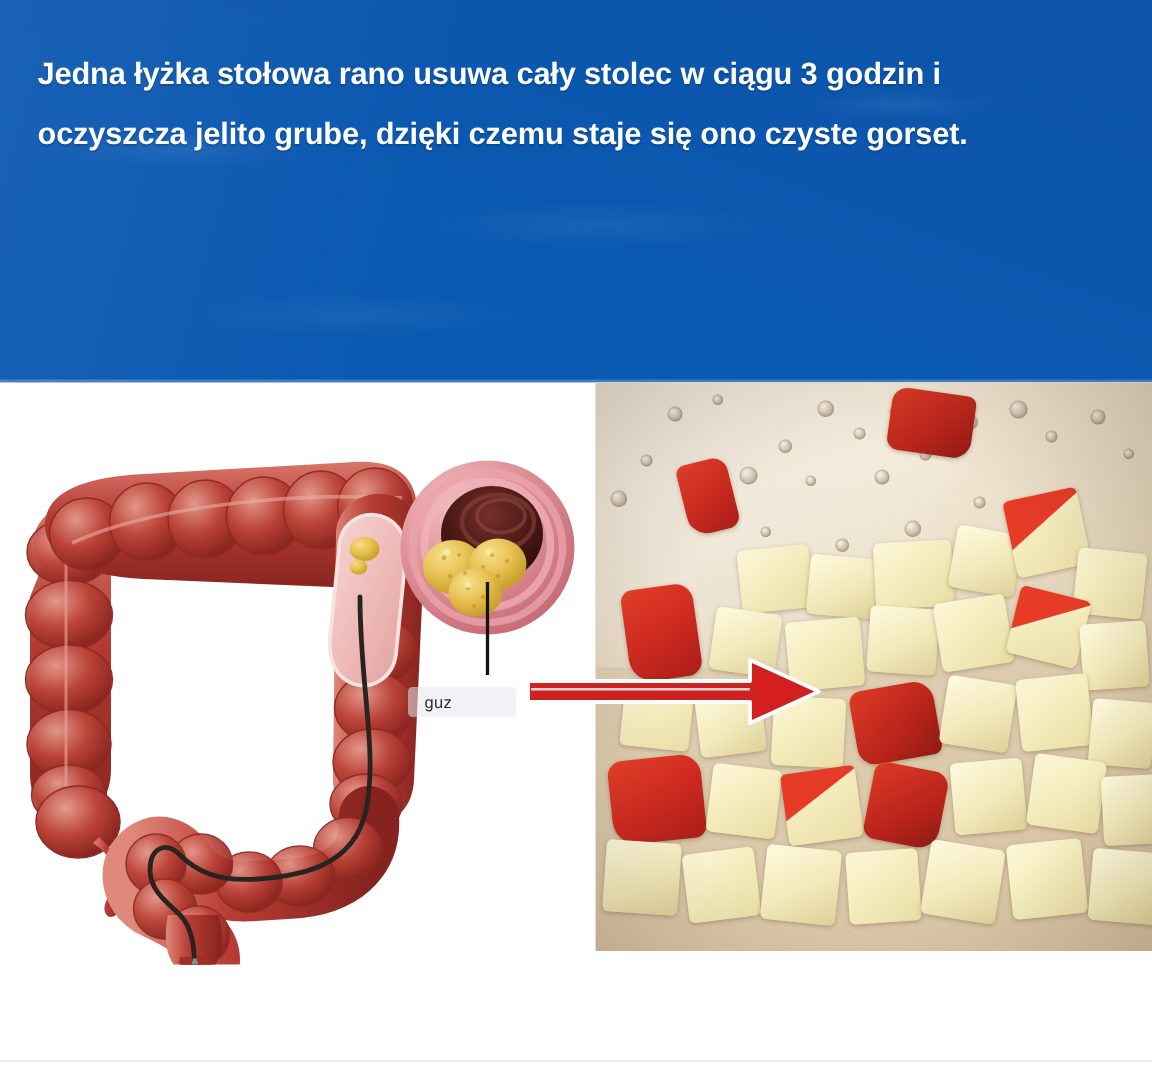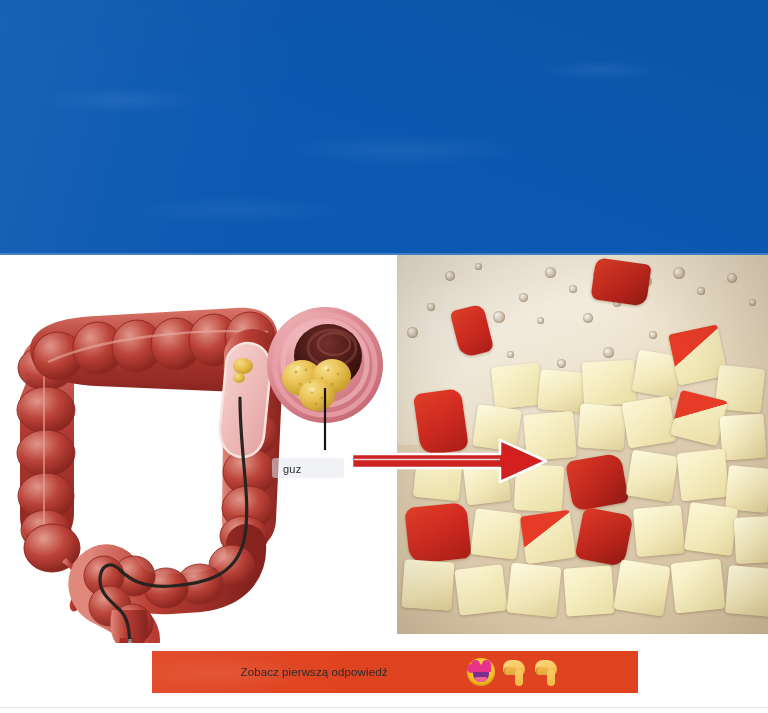--- a/index.html
+++ b/index.html
@@ -262,20 +262,21 @@
     background: #e6e6e6;
   }
 </style>
 </head>
 <body>
 
 <div id="page">
 
   <div class="header-band">
     <div class="header-noise"></div>
+    <div class="headline">Jedna łyżka stołowa rano usuwa cały stolec w ciągu 3 godzin i oczyszcza jelito grube, dzięki czemu staje się ono czyste gorset.</div>
   </div>
 
   <div class="content-area"></div>
 
   <div class="colon-figure">
     <svg viewBox="0 0 400 385" xmlns="http://www.w3.org/2000/svg" aria-hidden="true">
       <defs>
         <linearGradient id="gutA" x1="0" y1="0" x2="0" y2="1">
           <stop offset="0%" stop-color="#d9756a"></stop>
           <stop offset="45%" stop-color="#b23a32"></stop>
@@ -535,35 +536,15 @@
   </div>
 
   <div class="arrow-wrap">
     <svg viewBox="0 0 200 48" width="200" height="48" xmlns="http://www.w3.org/2000/svg" aria-hidden="true">
       <path d="M2,17 L150,17 L150,3 L196,24 L150,45 L150,31 L2,31 Z" fill="#cc2222" stroke="#ffffff" stroke-width="2.6" stroke-linejoin="round"></path>
       <path d="M4,22.5 L150,22.5" stroke="#f6f2f2" stroke-width="1.6" opacity=".85"></path>
       <path d="M152,10 L188,24 L152,38" fill="#d61f1f" opacity=".9"></path>
     </svg>
   </div>
 
-  <div class="cta-banner">
-    <span class="cta-text">Zobacz pierwszą odpowiedź</span>
-    <span class="cta-emojis">
-      <span class="emo-heart-eyes">
-        <span class="heart l"></span>
-        <span class="heart r"></span>
-        <span class="mouth"></span>
-      </span>
-      <span class="emo-point-down">
-        <span class="palm"></span>
-          <span class="knuckles"></span>
-          <span class="finger"></span>
-      </span>
-      <span class="emo-point-down">
-        <span class="palm"></span>
-          <span class="knuckles"></span>
-          <span class="finger"></span>
-      </span>
-    </span>
-  </div>
 
   <div class="bottom-rule"></div>
 </div>
 
 </body></html>

